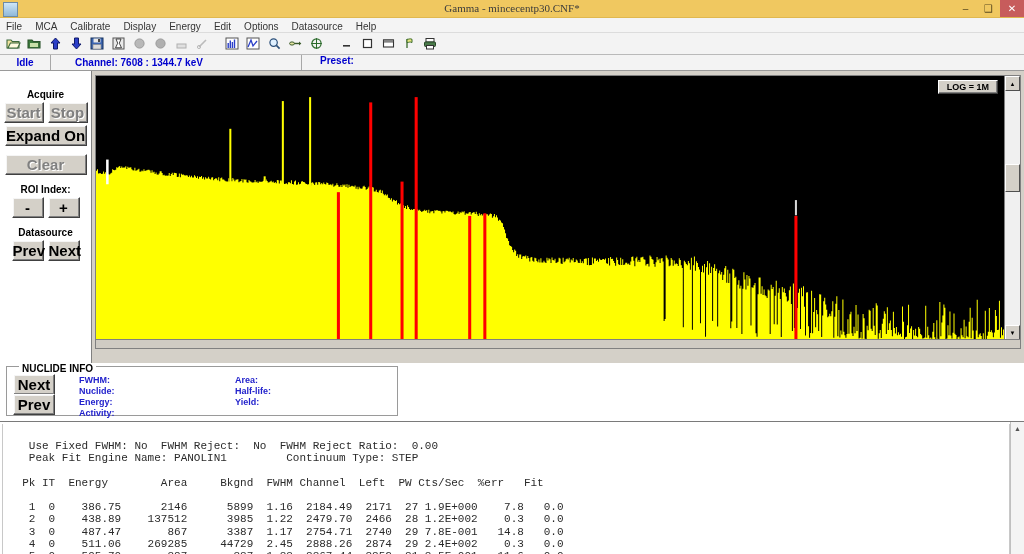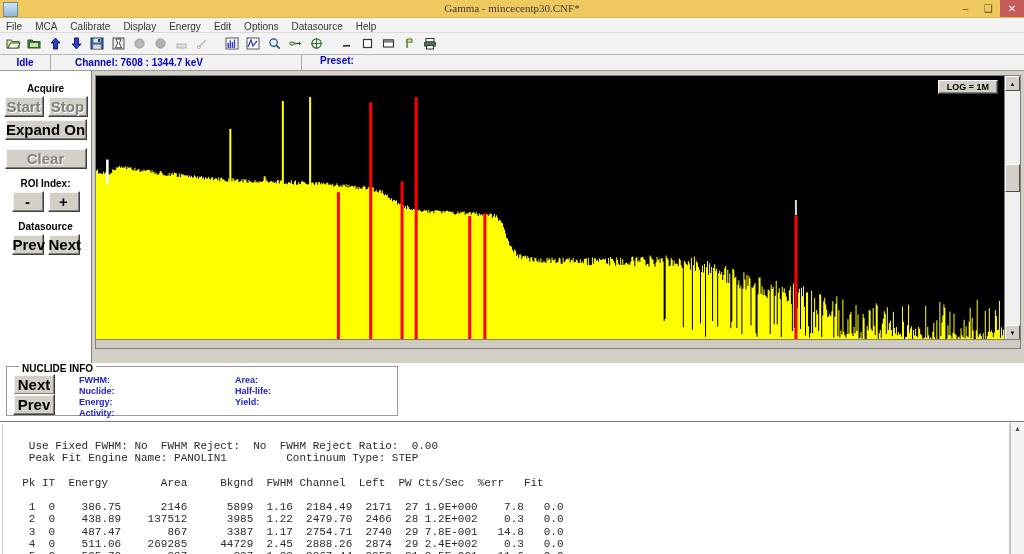--- a/index.html
+++ b/index.html
@@ -39,21 +39,21 @@
      border-right:1px solid #a8a8a8;white-space:nowrap;}
   #statstrip .cell.nb{border-right:none;flex-direction:column;}
 
   
   #work{position:relative;height:292px;background:#ffffff;}
 
   
   #ctrlcol{position:absolute;left:0;top:0;width:91px;height:292px;
            background:#ffffff;border-right:1px solid #808080;}
   .cap{text-align:center;font-weight:bold;font-size:10px;color:#000;
-       margin-top:12px;}
+       margin-top:18px;}
   .btnrow{display:flex;justify-content:center;gap:4px;margin-top:2px;}
   .w95btn{background:#d4d0c8;border:1px solid #ffffff;
      border-right-color:#404040;border-bottom-color:#404040;
      box-shadow:inset -1px -1px 0 #808080, inset 1px 1px 0 #f5f5f5;
      font-size:15px;font-weight:bold;color:#000;text-align:center;
      padding:1px 0;cursor:default;font-family:"Liberation Sans",sans-serif;}
   .w95btn.dis{color:#808080;text-shadow:1px 1px 0 #ffffff;}
   .bsm{width:38px;}
   .bwide{width:80px;margin:2px auto 8px;}
   .btiny{width:30px;}

